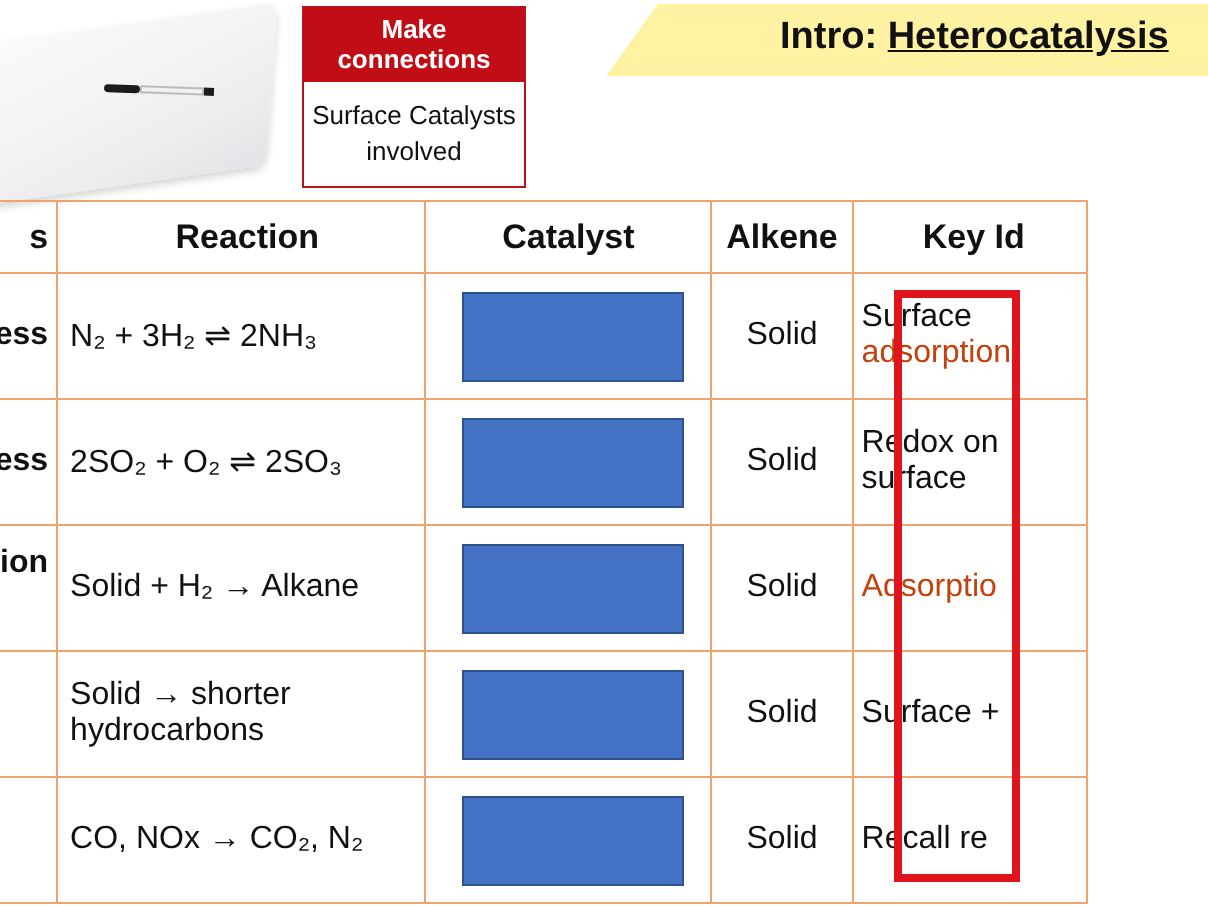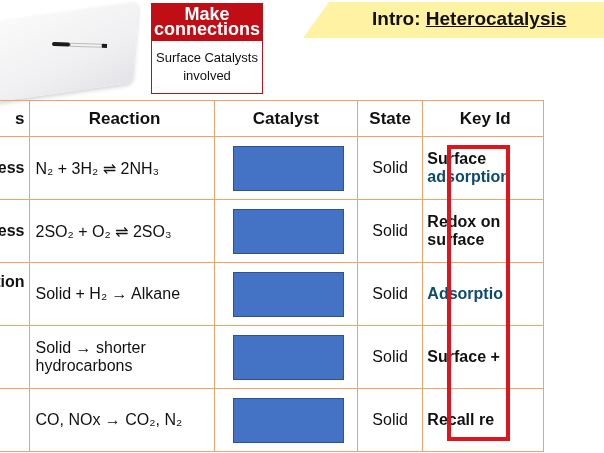--- a/index.html
+++ b/index.html
@@ -22,61 +22,61 @@
   }
   .pen .cap { position:absolute; left:0; top:0; width:18px; height:4px; background:#1b1b1b; border-radius:2px; }
   .pen .body { position:absolute; left:18px; top:0; width:32px; height:4px; background:#f2f2f2; border:1px solid #bbb; box-sizing:border-box; }
   .pen .tip { position:absolute; left:50px; top:0; width:5px; height:4px; background:#1b1b1b; }
 
   .connect-box {
     position:absolute; left:151px; top:3px; width:112px; height:91px;
     border:1px solid #b8121a; background:#fff; box-sizing:border-box;
   }
   .connect-head {
-    background:#c00d16; color:#fff; font-weight:bold; font-size:18px;
+    background:#c00d16; color:#fff; font-weight:bold; font-size:13px;
     text-align:center; line-height:15px; padding:3px 2px 2px; height:37px; box-sizing:border-box;
   }
   .connect-body {
     text-align:center; font-size:13px; line-height:18px; padding-top:8px; color:#111;
   }
 
   .title-banner {
     position:absolute; left:303px; top:2px; width:310px; height:36px;
     background:#fff3a3;
     clip-path:polygon(26px 0, 100% 0, 100% 100%, 0 100%);
   }
   .title-text {
-    position:absolute; left:372px; top:8px; font-size:19px; font-weight:bold; color:#111;
+    position:absolute; left:390px; top:8px; font-size:19px; font-weight:bold; color:#111;
   }
   .title-text .u {
     text-decoration:underline; text-decoration-color:#111;
   }
 
   .tbl {
     position:absolute; left:-60px; top:100px;
     border-collapse:collapse;
   }
   .tbl td, .tbl th {
     border:1px solid #f0a46c;
     padding:0;
     vertical-align:middle;
     font-size:16px;
   }
   .tbl th { font-weight:bold; height:35px; font-size:17px; }
   .c-proc { width:111px; text-align:right; font-weight:bold; padding-right:4px !important; box-sizing:border-box; overflow:hidden; white-space:nowrap; }
   .c-react { width:233px; padding-left:6px !important; box-sizing:border-box; }
   .c-cat { width:150px; }
   .c-state { width:78px; text-align:center; }
-  .c-key { width:140px; padding-left:4px !important; box-sizing:border-box; white-space:nowrap; overflow:hidden;font-weight:bold; }
+  .c-key { width:140px; padding-left:4px !important; box-sizing:border-box; white-space:nowrap; overflow:hidden; }
   .tbl tr.r td { height:62px; }
   .cat-rect {
     width:111px; height:45px; background:#4472c4; border:1px solid #2f528f;
     margin-left:18px; box-sizing:border-box;
   }
-  .green { color:#0c4a6e; }
+  .green { color:#c2410c; }
   .proc-top { vertical-align:top !important; padding-top:10px !important; }
 
   .state-box {
     position:absolute; left:447px; top:145px; width:63px; height:296px;
     border:4px solid #e0141c; box-sizing:border-box; pointer-events:none;
   }
 </style>
 </head>
 <body>
 
@@ -94,21 +94,21 @@
 
 <div class="title-banner"></div>
 <div class="title-text"><span>Intro: </span><span class="u">Heterocatalysis</span></div>
 
 <table class="tbl">
   <tbody>
       <tr>
     <th class="c-proc" style="text-align:right;padding-right:4px;">s</th>
     <th class="c-react" style="padding-left:0">Reaction</th>
     <th class="c-cat">Catalyst</th>
-    <th class="c-state">State</th>
+    <th class="c-state">Alkene</th>
     <th class="c-key" style="text-align:center;padding-left:38px">Key Id</th>
   </tr>
 
   <tr class="r">
     <td class="c-proc">ess</td>
     <td class="c-react">N₂ + 3H₂ ⇌ 2NH₃</td>
     <td class="c-cat">
           <div class="cat-rect"></div>
         </td>
     <td class="c-state">Solid</td>

